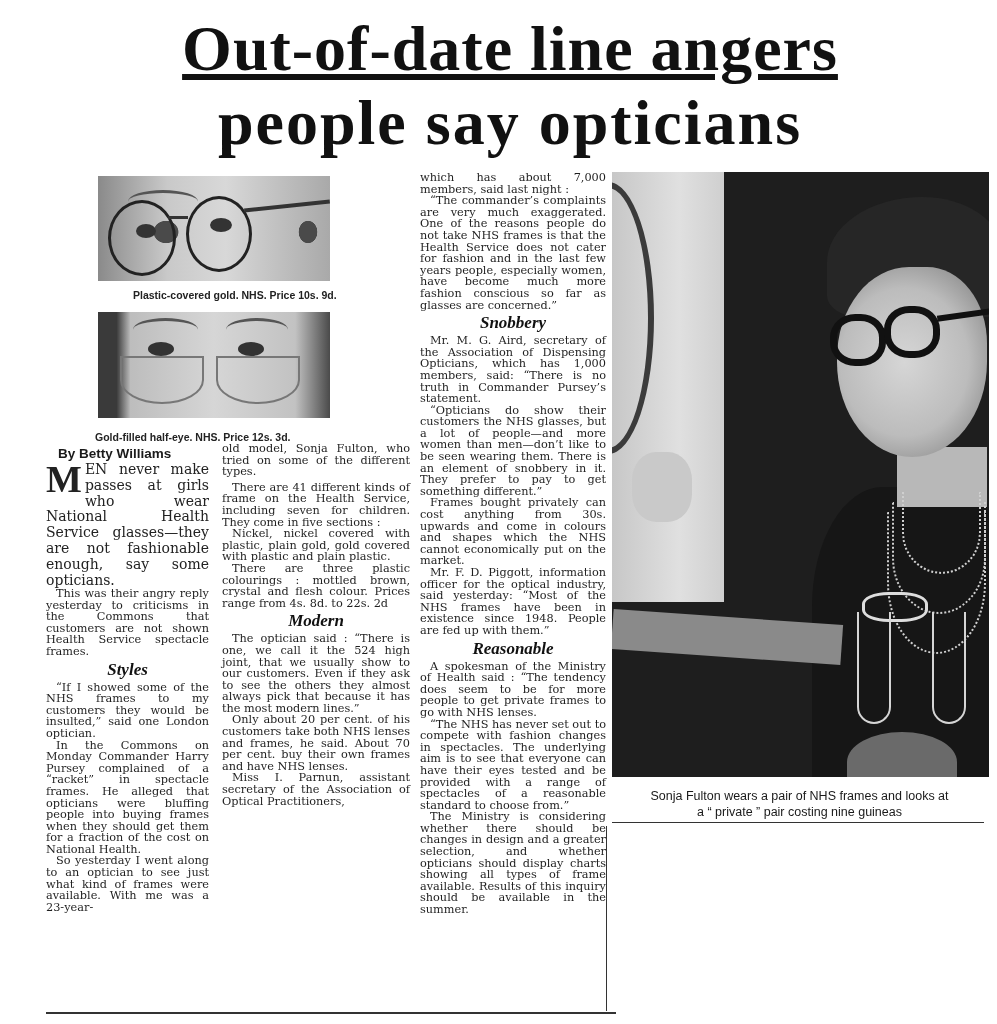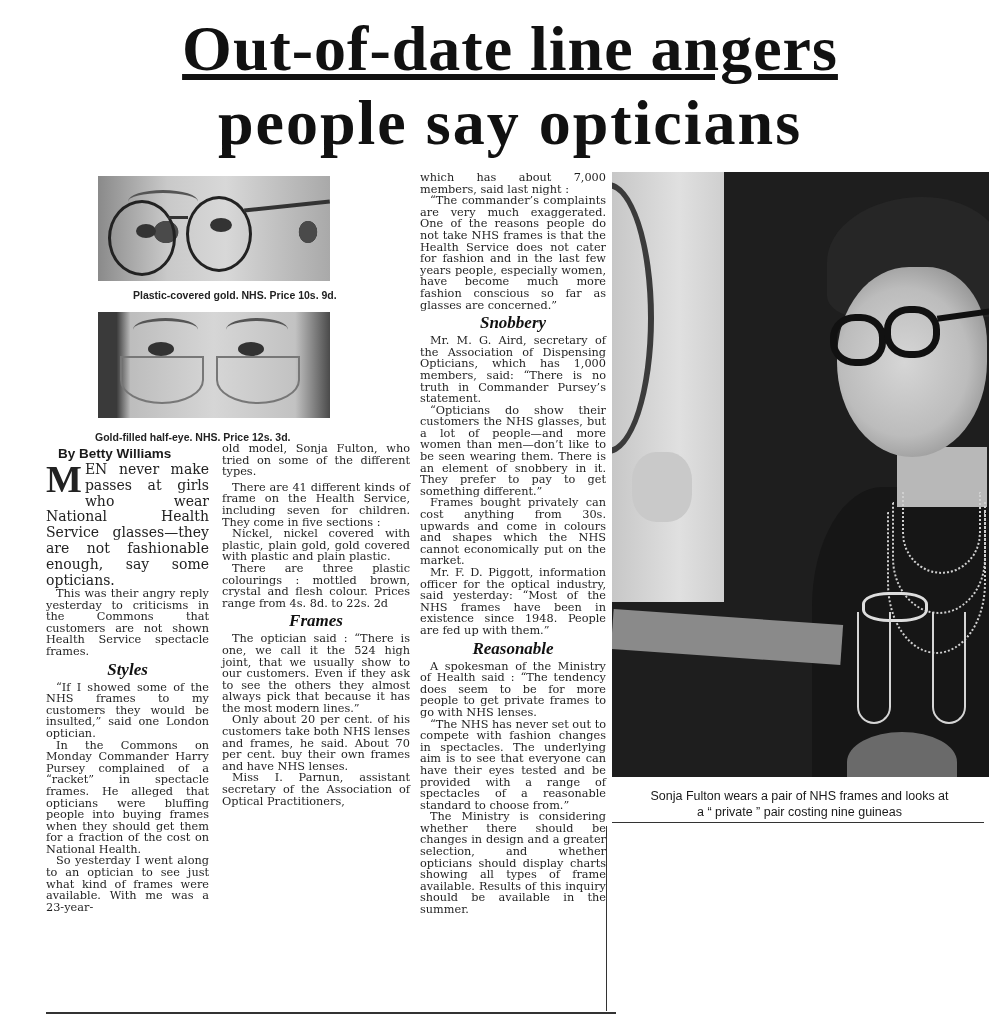--- a/index.html
+++ b/index.html
@@ -97,21 +97,21 @@
   <p>“If I showed some of the NHS frames to my customers they would be insulted,” said one London optician.</p>
   <p>In the Commons on Monday Commander Harry Pursey complained of a “racket” in spectacle frames. He alleged that opticians were bluffing people into buying frames when they should get them for a fraction of the cost on National Health.</p>
   <p>So yesterday I went along to an optician to see just what kind of frames were available. With me was a 23-year-</p>
 </div>
 
 <div class="col" style="left:222px;top:443px;width:188px;">
   <p class="noind">old model, Sonja Fulton, who tried on some of the different types.</p>
   <p style="margin-top:4px;">There are 41 different kinds of frame on the Health Service, including seven for children. They come in five sections :</p>
   <p>Nickel, nickel covered with plastic, plain gold, gold covered with plastic and plain plastic.</p>
   <p>There are three plastic colourings : mottled brown, crystal and flesh colour. Prices range from 4s. 8d. to 22s. 2d</p>
-  <div class="sub">Frames</div>
+  <div class="sub">Modern</div>
   <p>The optician said : “There is one, we call it the 524 high joint, that we usually show to our customers. Even if they ask to see the others they almost always pick that because it has the most modern lines.”</p>
   <p>Only about 20 per cent. of his customers take both NHS lenses and frames, he said. About 70 per cent. buy their own frames and have NHS lenses.</p>
   <p>Miss I. Parnun, assistant secretary of the Association of Optical Practitioners,</p>
 </div>
 
 <div class="col" style="left:420px;top:172px;width:186px;">
   <p class="noind">which has about 7,000 members, said last night :</p>
   <p>“The commander’s complaints are very much exaggerated. One of the reasons people do not take NHS frames is that the Health Service does not cater for fashion and in the last few years people, especially women, have become much more fashion conscious so far as glasses are concerned.”</p>
   <div class="sub">Snobbery</div>
   <p>Mr. M. G. Aird, secretary of the Association of Dispensing Opticians, which has 1,000 members, said: “There is no truth in Commander Pursey’s statement.</p>

